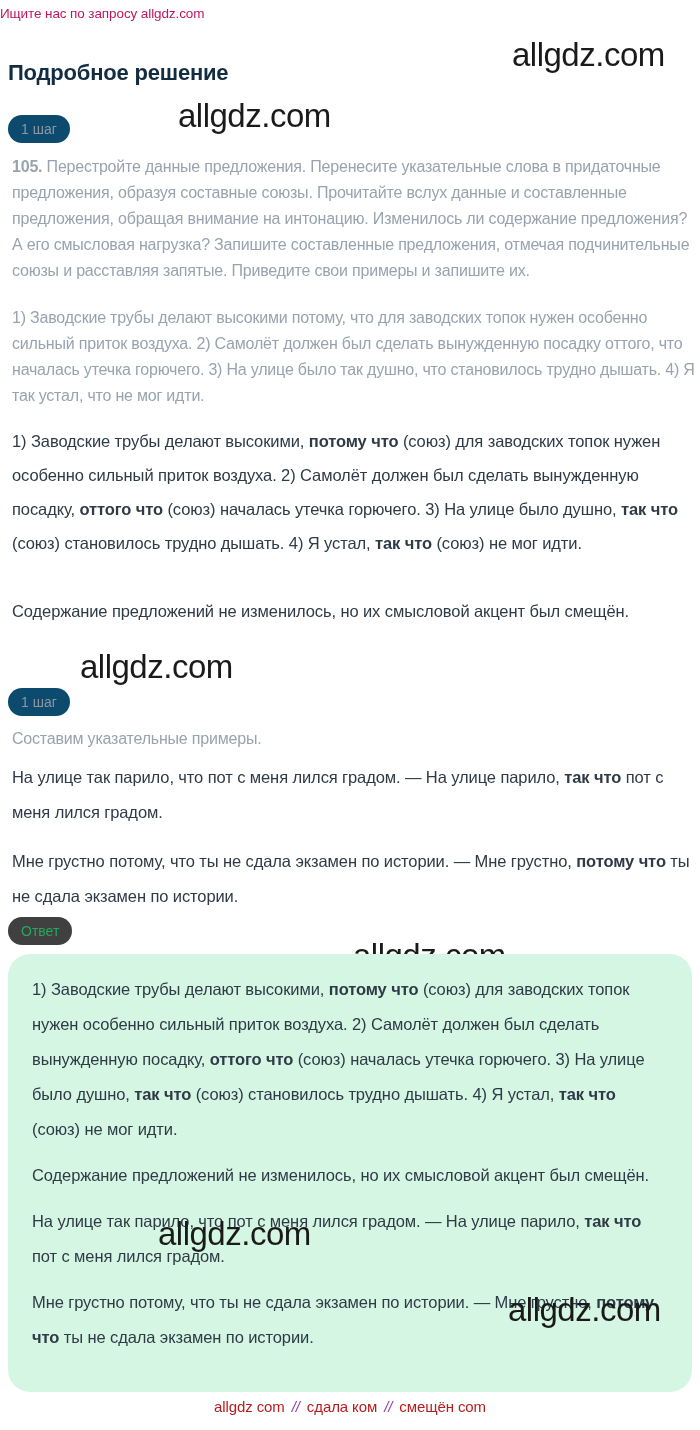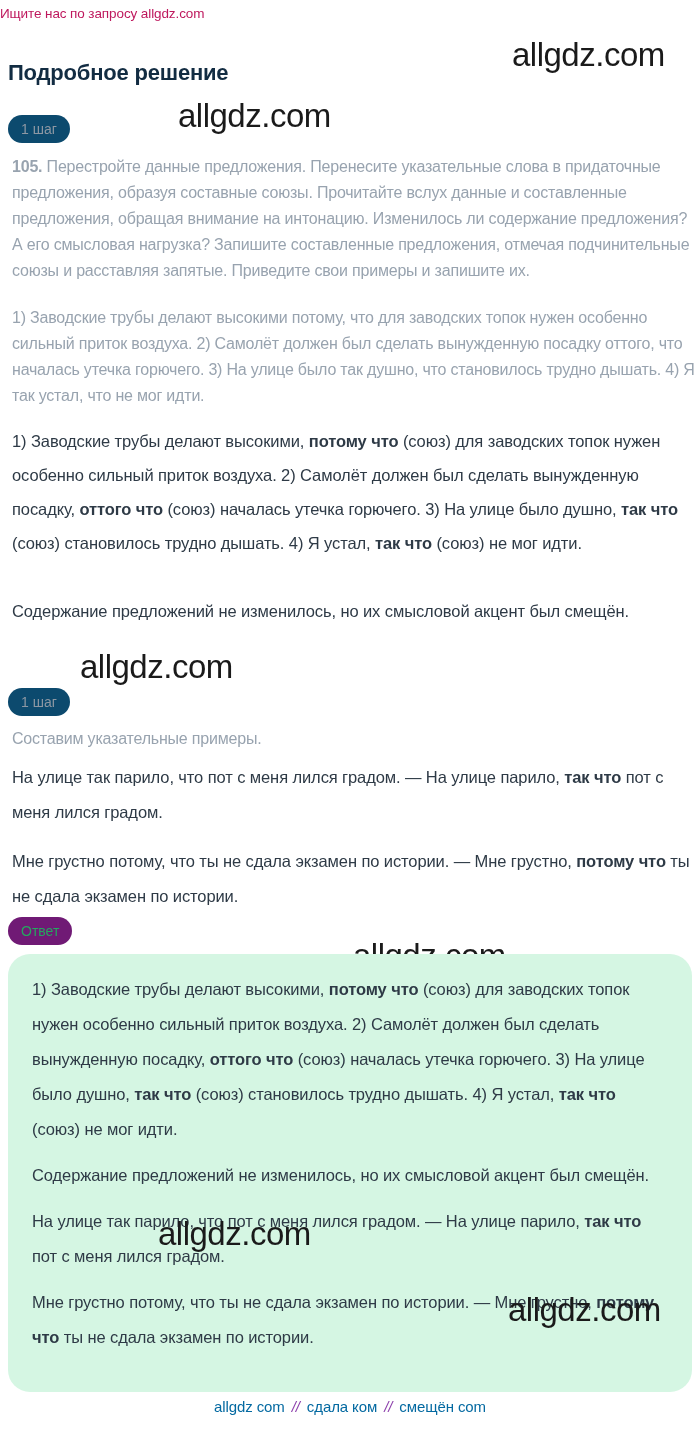--- a/index.html
+++ b/index.html
@@ -26,21 +26,21 @@
     position:absolute;top:60px;left:8px;margin:0;
     font-size:22px;font-weight:700;color:#122c42;letter-spacing:-0.2px;
   }
   .badge{
     position:absolute;left:8px;display:inline-block;
     height:28px;line-height:28px;padding:0 13px;border-radius:14px;
     font-size:14px;background:#0c4a6e;color:#8d97a3;
   }
   .badge-step1{top:115px}
   .badge-step2{top:688px}
-  .badge-answer{top:917px;background:#701a75;color:#25a75f;}
+  .badge-answer{top:917px;background:#404040;color:#25a75f;}
   .p{position:absolute;left:8px;width:686px;margin:4px;}
   .muted{color:#98a3af;font-size:16px;line-height:26px;letter-spacing:-0.2px;}
   .dark{color:#2e3a46;font-size:16.5px;letter-spacing:-0.1px;}
   .p-intro{top:150px}
   .p-given{top:301px}
   .p-rewritten{top:420px;line-height:34px;}
   .p-conclusion{top:590px;line-height:34px;}
   .p-step2intro{top:722px}
   .p-ex1{top:756px;line-height:35px;}
   .p-ex2{top:840px;line-height:35px;}
@@ -51,21 +51,21 @@
   }
   .answer-box p{
     margin:0 0 11px 0;color:#2e3a46;font-size:16.5px;line-height:35px;
     letter-spacing:-0.1px;
   }
   .answer-box p:last-child{margin-bottom:0;}
   .footer{
     position:absolute;top:1398px;left:0;width:100%;text-align:center;
     font-size:15px;color:#8d41ac;letter-spacing:-0.1px;
   }
-  .footer a{color:#0369a1;text-decoration:none;text-align:center;}
+  .footer a{color:#b91c1c;text-decoration:none;text-align:center;}
   .footer .sep{font-style:italic;margin:0 7px;}
 </style>
 </head>
 <body>
 
 <div class="header-note">Ищите нас по запросу allgdz.com</div>
 
 <div class="wm wm1">allgdz.com</div>
 <div class="wm wm2">allgdz.com</div>
 

